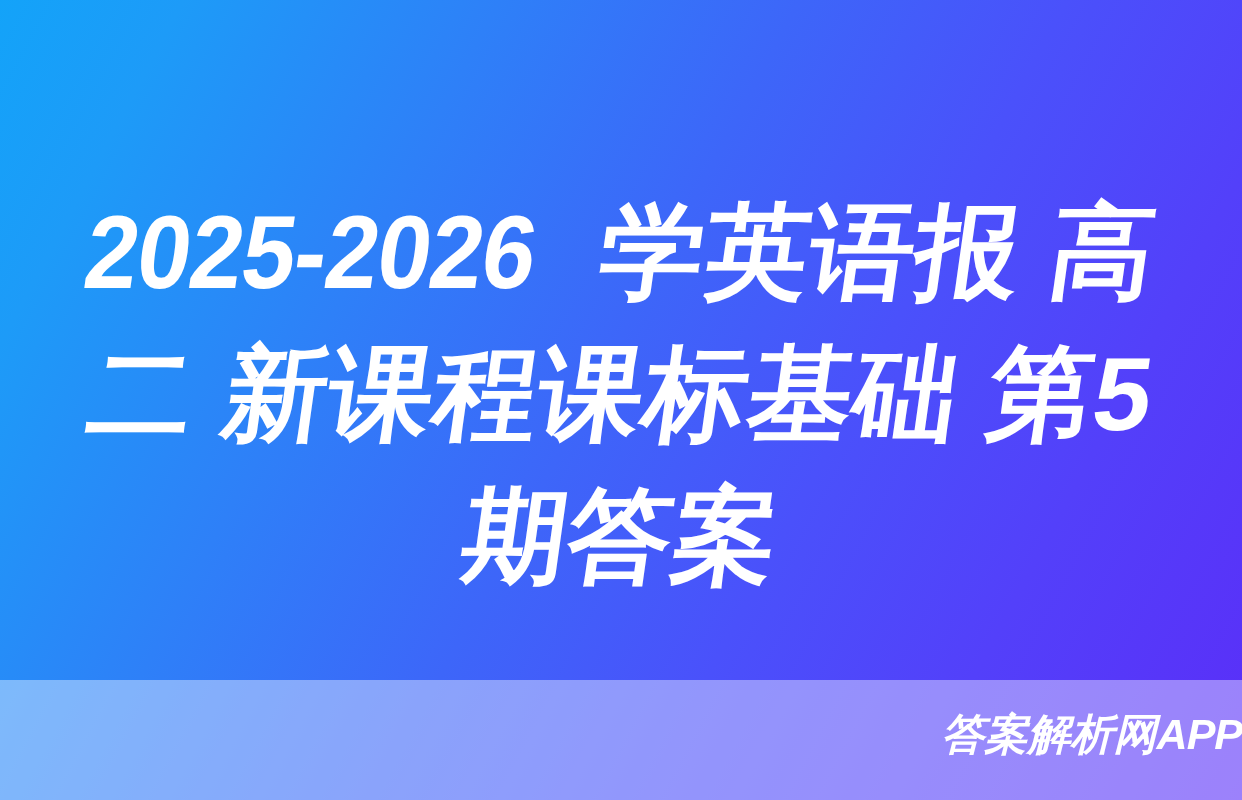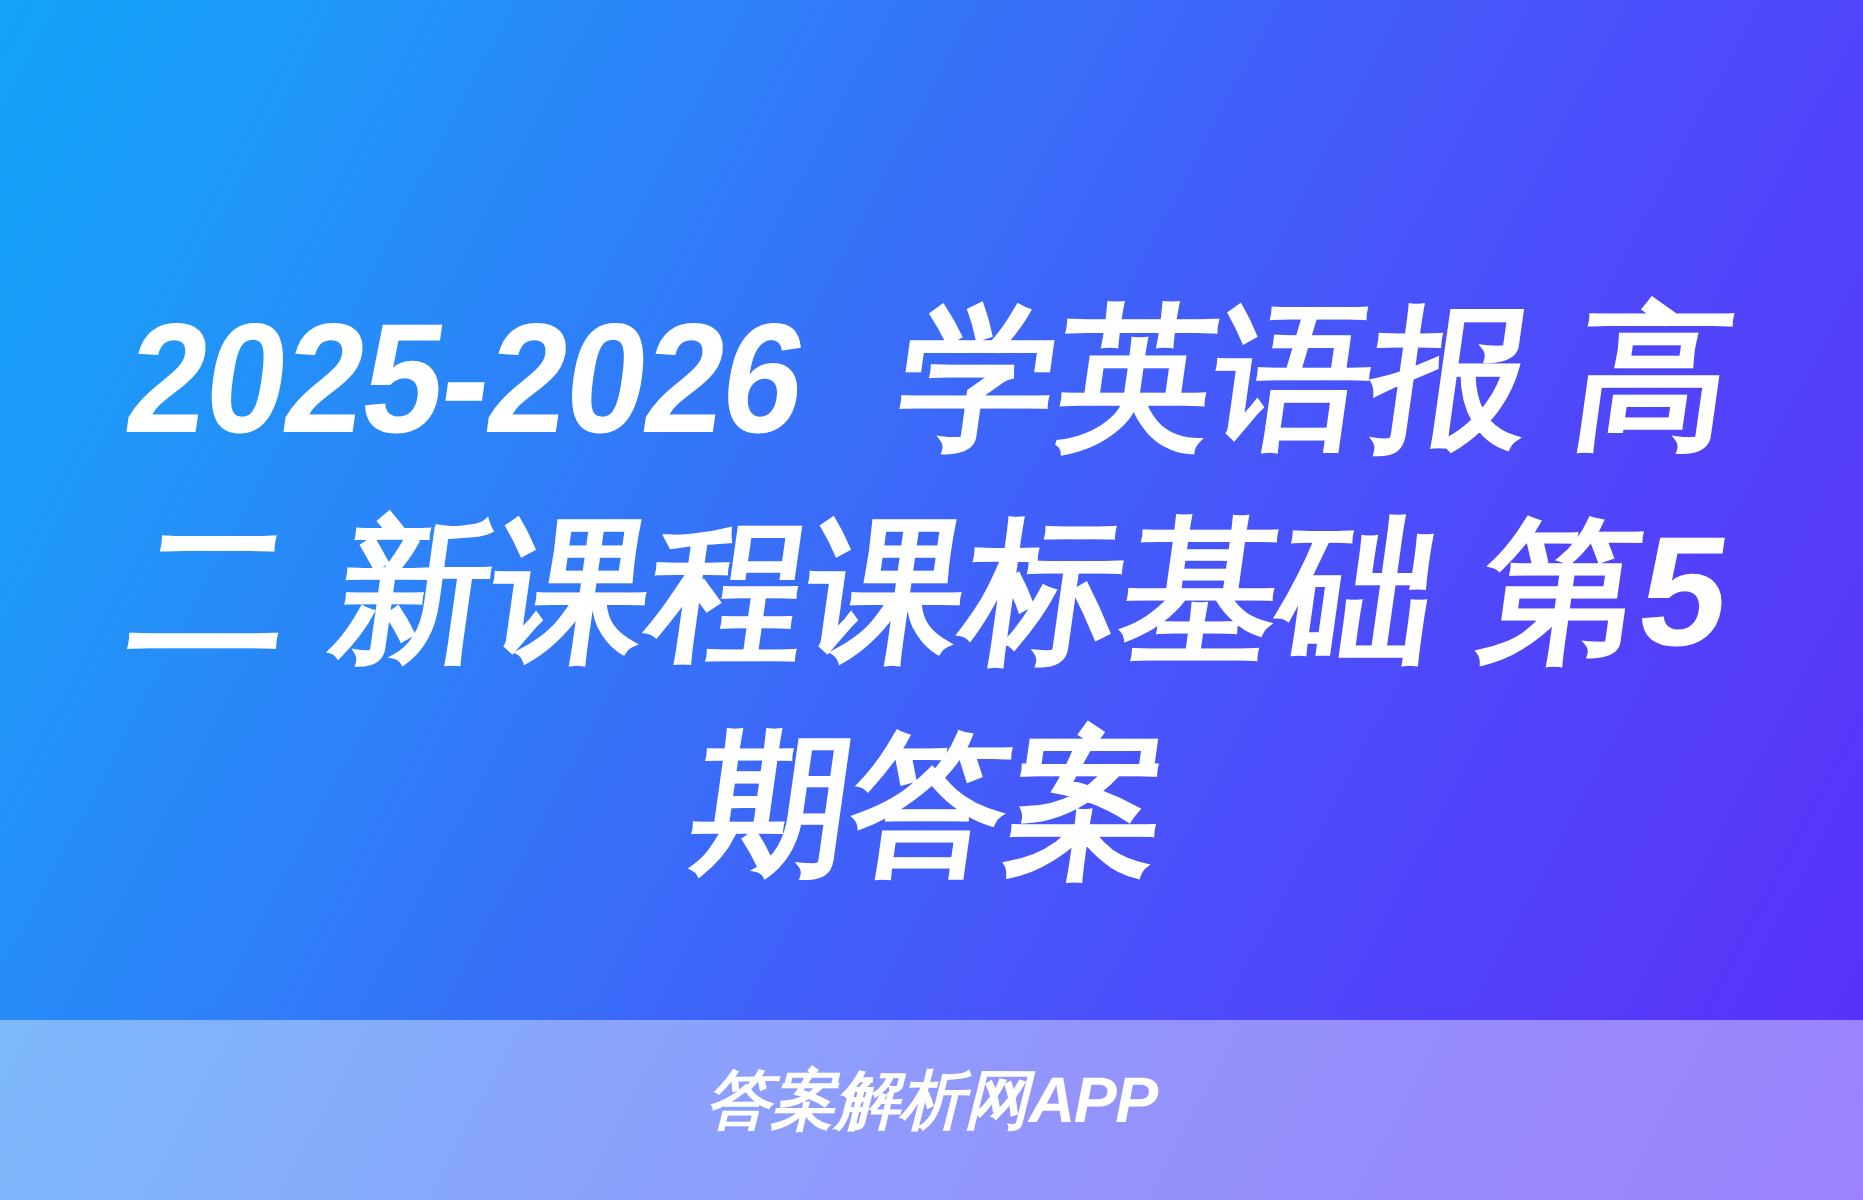--- a/index.html
+++ b/index.html
@@ -67,21 +67,21 @@
   
   .footer-band {
     position: absolute;
     left: 0;
     right: 0;
     top: 680px;
     height: 120px;
     background: rgba(255, 255, 255, 0.40);
     display: flex;
     align-items: flex-start;
-    justify-content: center;
+    justify-content: flex-end;
     box-sizing: border-box;
     padding-top: 31px;
   }
 
   .watermark {
     color: #ffffff;
     font-family: "Liberation Sans", "DejaVu Sans", sans-serif;
     font-weight: 700;
     font-style: italic;
     font-size: 43px;

